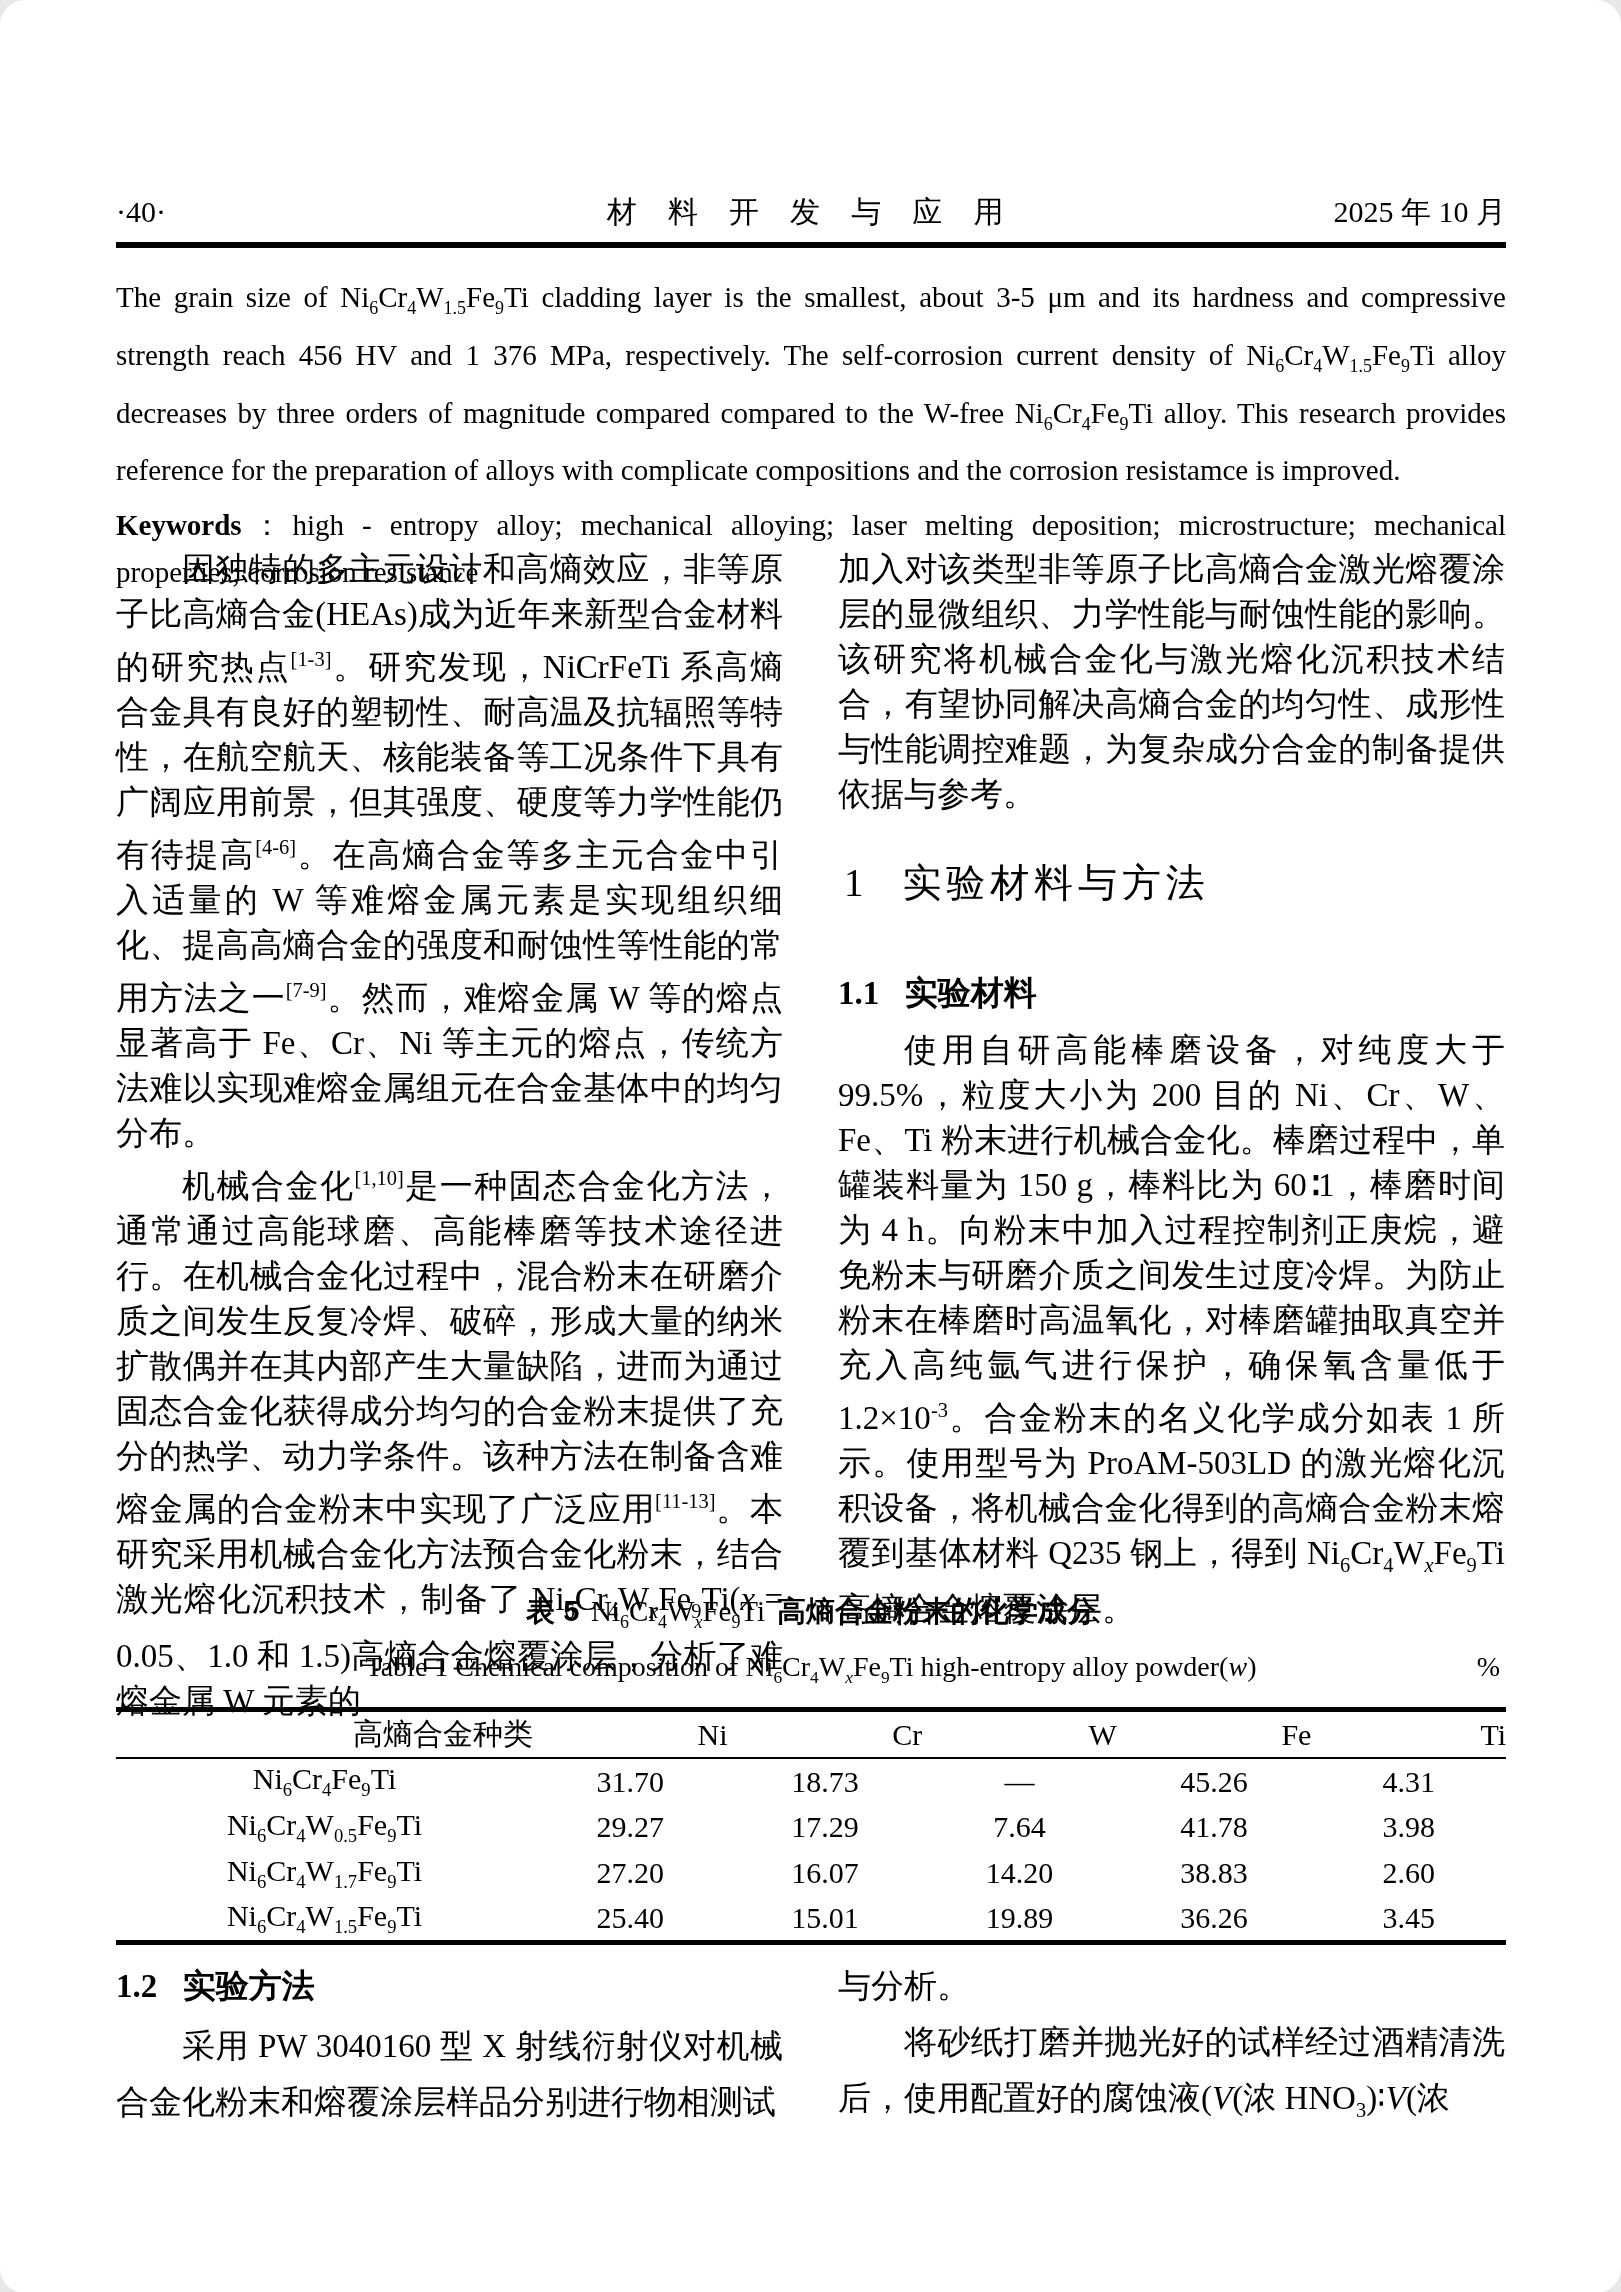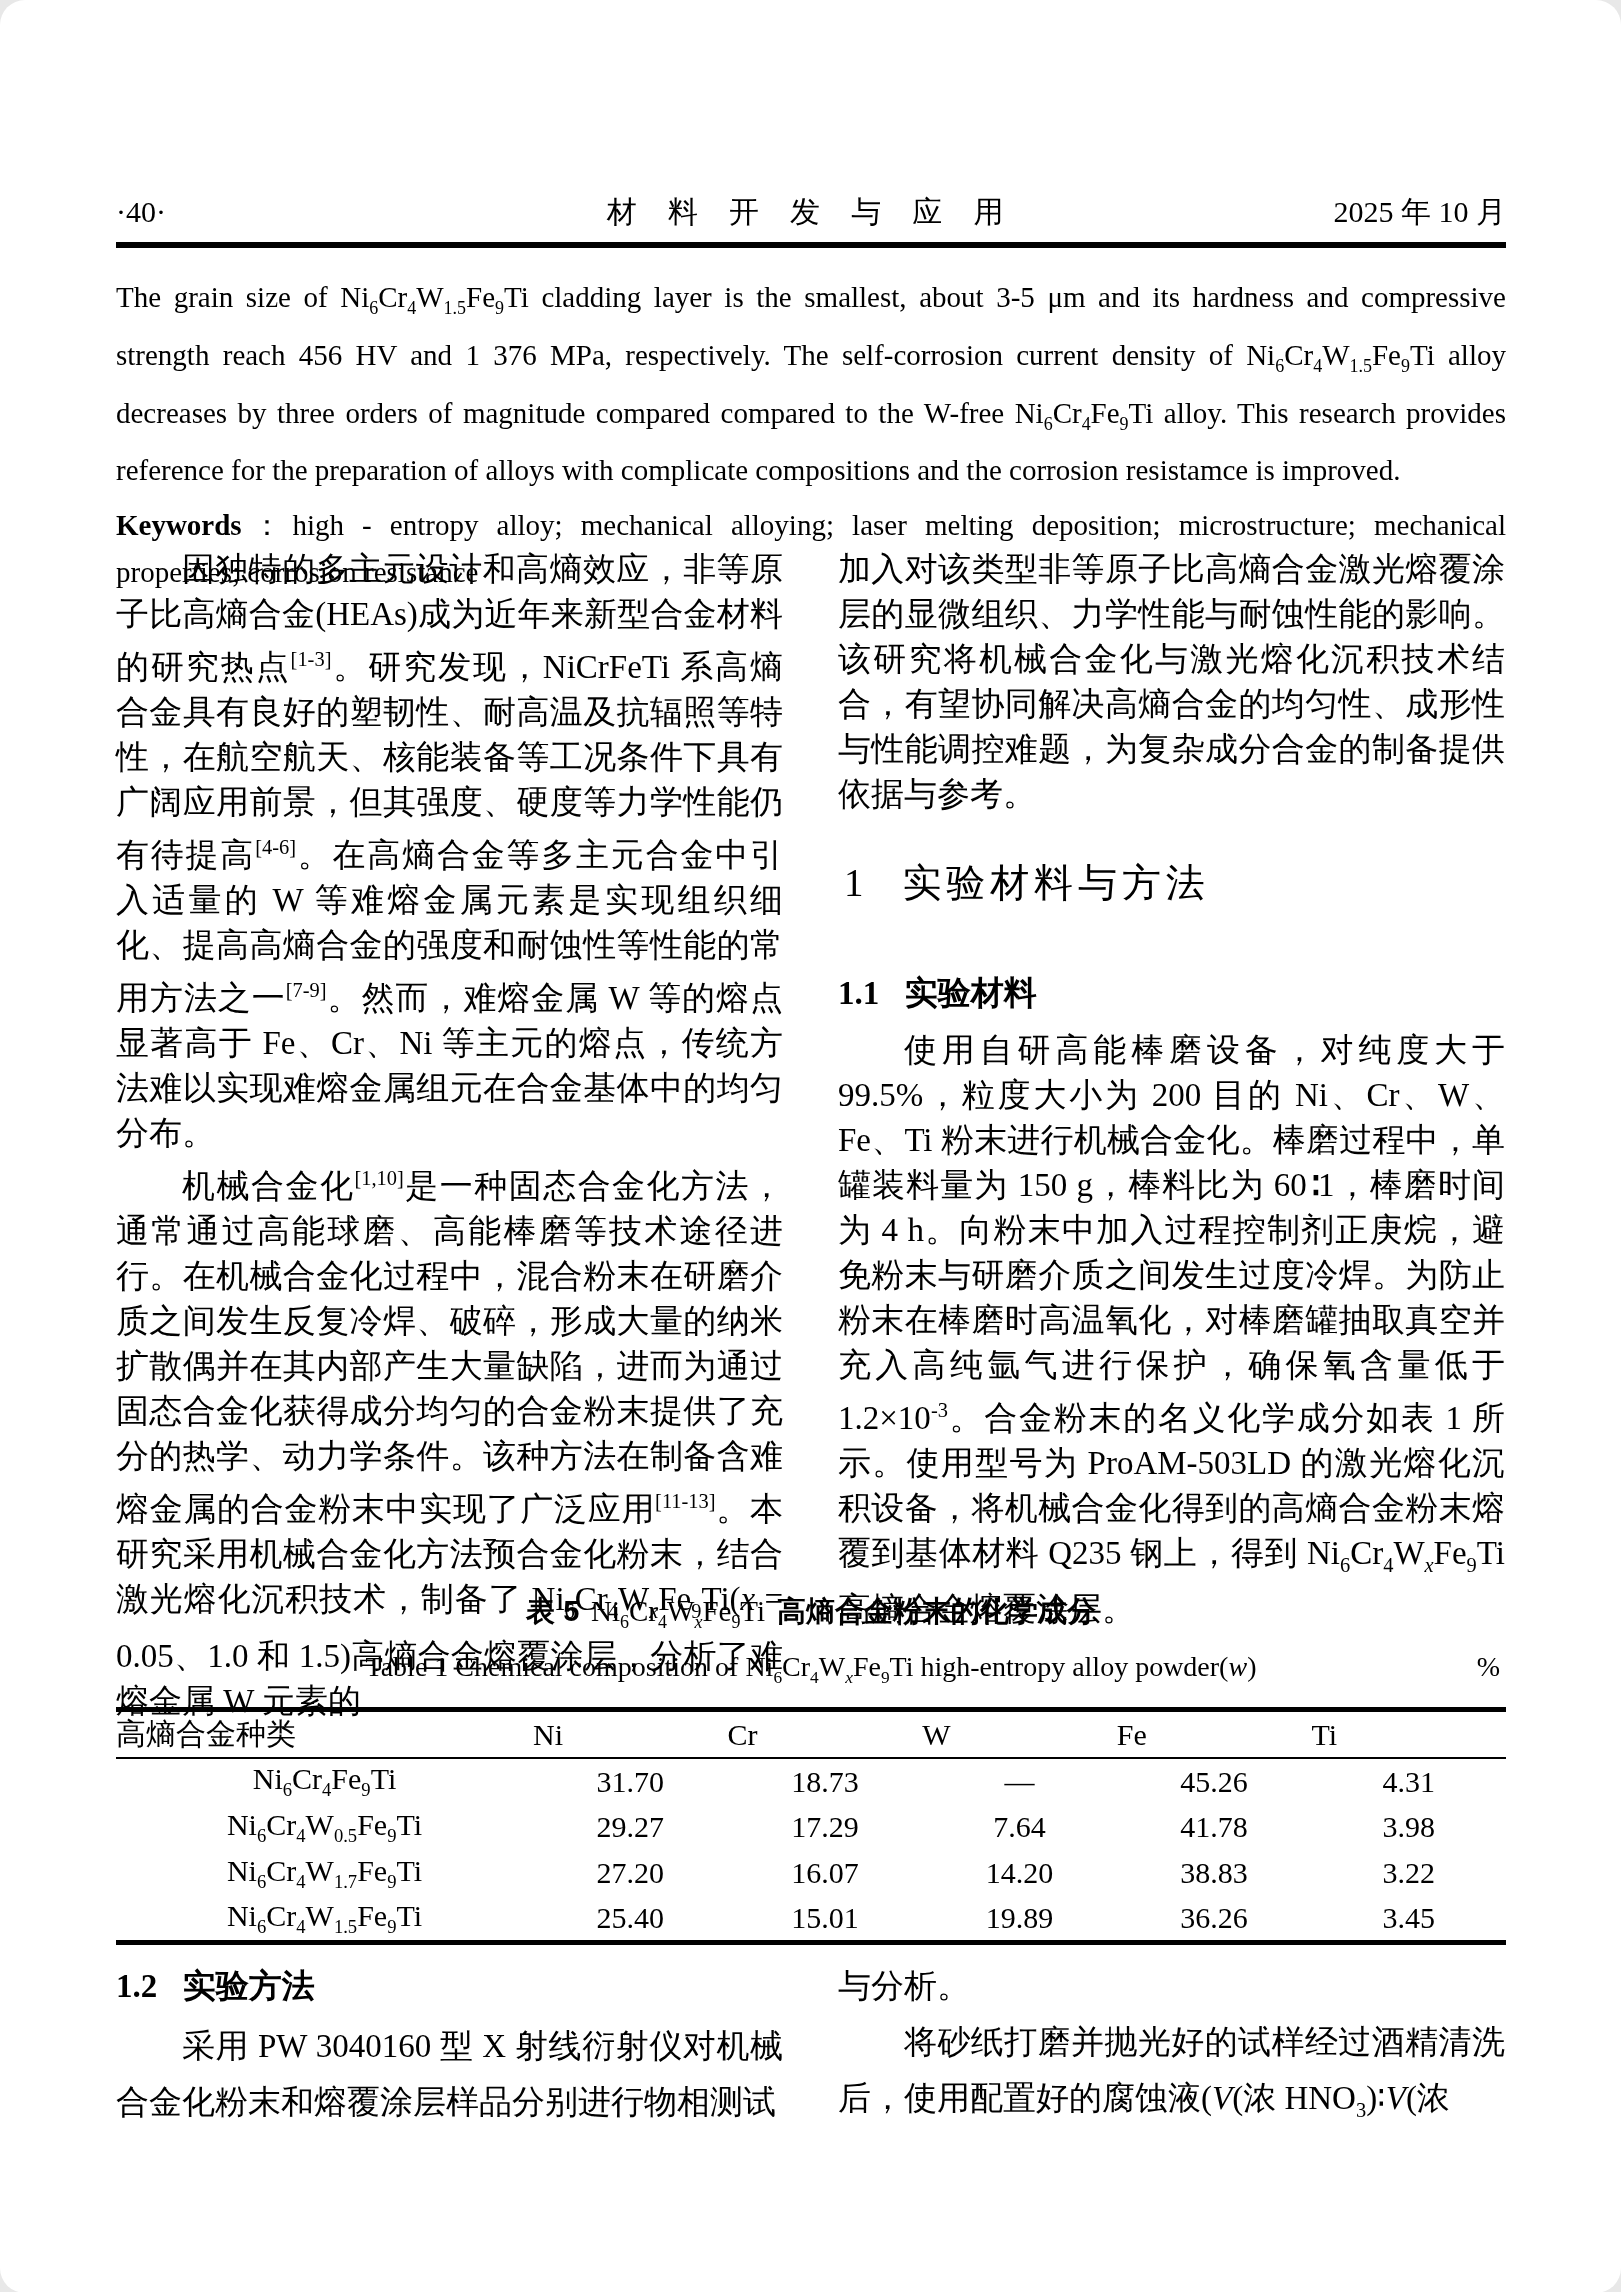--- a/index.html
+++ b/index.html
@@ -60,21 +60,21 @@
   .t-title-cn span { margin:0 5.9px; }
   .t-title-en { position:relative; text-align:center; font-size:28px; line-height:33px; margin-top:9.8px; }
   .t-unit { position:absolute; right:5.9px; top:0; }
   table.t-grid {
     width:100%; margin-top:13.7px; border-collapse:collapse;
     border-top:5.9px solid #000; border-bottom:5.9px solid #000;
     font-size:30px;
   }
   table.t-grid th { font-weight:normal; height:49px; border-bottom:2px solid #000; }
   table.t-grid td { height:46px; text-align:center; }
-  table.t-grid th { text-align:left; }
+  table.t-grid th { text-align:right; }
 </style>
 </head>
 <body>
 
 <div class="page">
 
   <div class="header">
     <div class="pageno">·40·</div>
     <div class="jtitle">材 料 开 发 与 应 用</div>
     <div class="hdate">2025 年 10 月</div>
@@ -142,21 +142,21 @@
           <td>7.64</td>
           <td>41.78</td>
           <td>3.98</td>
         </tr>
         <tr>
           <td>Ni<sub>6</sub>Cr<sub>4</sub>W<sub>1.7</sub>Fe<sub>9</sub>Ti</td>
           <td>27.20</td>
           <td>16.07</td>
           <td>14.20</td>
           <td>38.83</td>
-          <td>3.22</td>
+          <td>2.60</td>
         </tr>
         <tr>
           <td>Ni<sub>6</sub>Cr<sub>4</sub>W<sub>1.5</sub>Fe<sub>9</sub>Ti</td>
           <td>25.40</td>
           <td>15.01</td>
           <td>19.89</td>
           <td>36.26</td>
           <td>3.45</td>
         </tr>
       </tbody>

